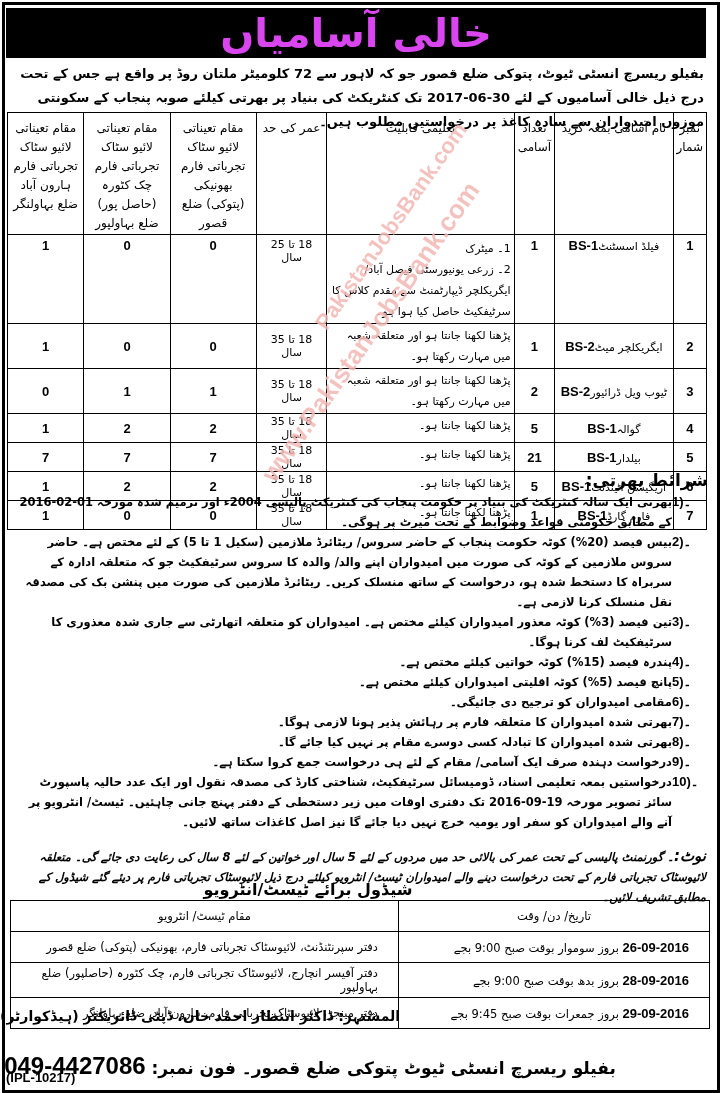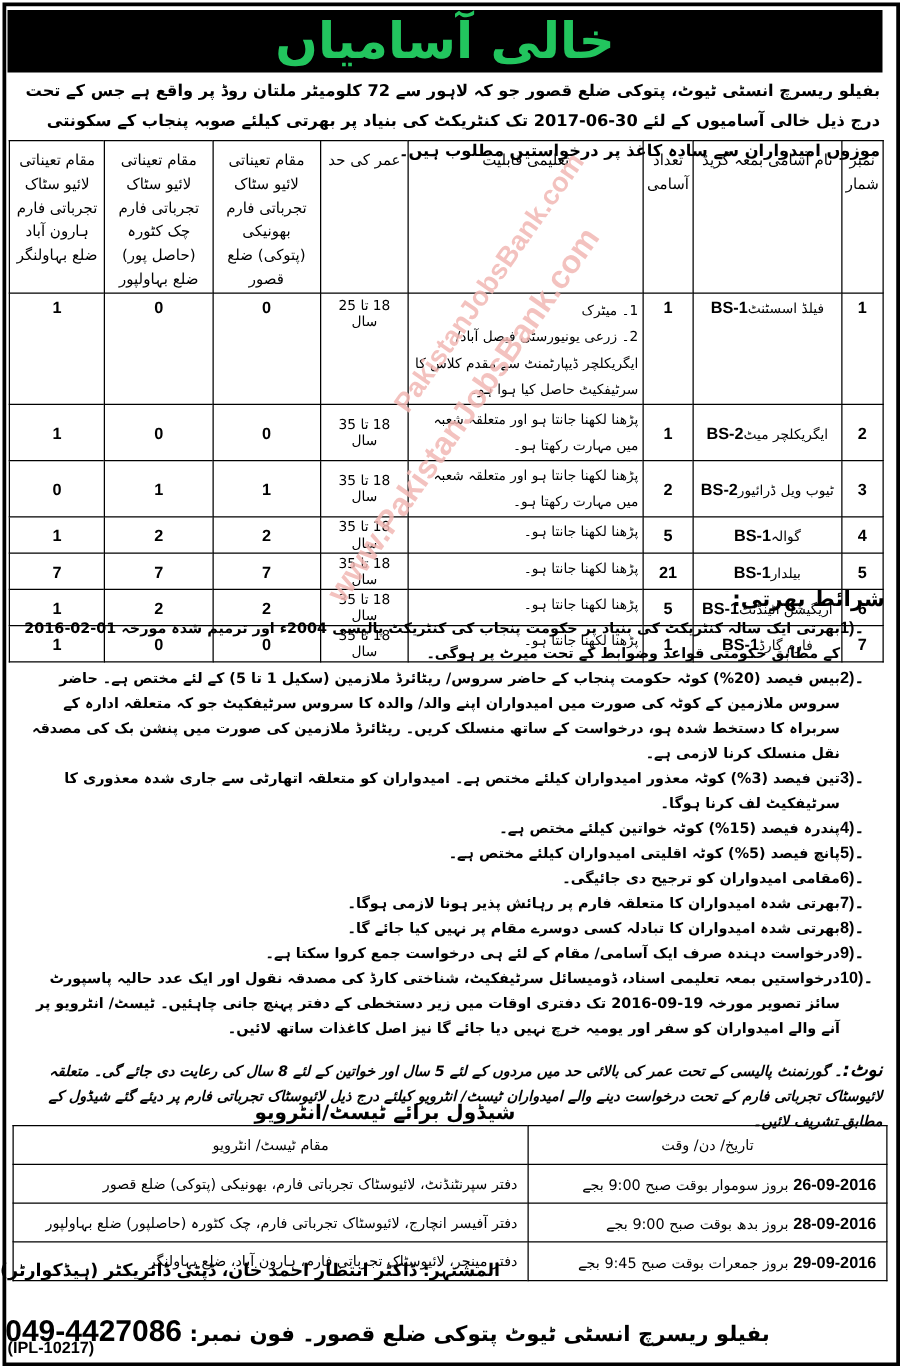--- a/index.html
+++ b/index.html
@@ -1,37 +1,37 @@
 <!DOCTYPE html>
 <html><head>
 <meta charset="utf-8">
 <style>
   html, body { margin: 0; padding: 0; background: #fff; }
   body { width: 720px; height: 1093px; overflow: hidden; position: relative; font-family: "DejaVu Sans", sans-serif; color: #000; }
   .frame { position: absolute; left: 2px; top: 2px; width: 712px; height: 1085px; border: 3px solid #000; background: #fff; box-sizing: content-box; }
-  .title-bar { position: absolute; left: 6px; top: 8px; width: 700px; height: 50px; background: #000; color: #22c55e; display: flex; align-items: center; justify-content: center; font-weight: bold; font-size: 40px; direction: rtl; letter-spacing: 6px; }
+  .title-bar { position: absolute; left: 6px; top: 8px; width: 700px; height: 50px; background: #000; color: #d946ef; display: flex; align-items: center; justify-content: center; font-weight: bold; font-size: 40px; direction: rtl; letter-spacing: 6px; }
   .intro { position: absolute; left: 10px; top: 62px; width: 694px; direction: rtl; text-align: right; font-size: 13px; line-height: 24px; font-weight: bold; }
   table { border-collapse: collapse; }
   .vac { position: absolute; left: 7px; top: 112px; width: 700px; direction: rtl; font-size: 12px; }
   .vac th, .vac td { border: 1.5px solid #000; text-align: center; vertical-align: middle; padding: 1px 3px; }
   .vac th { font-weight: normal; vertical-align: top; line-height: 19px; height: 100px; padding-top: 6px; }
   .vac td { height: 22px; font-weight: bold; font-family: "Liberation Sans", sans-serif; font-size: 13px; }
   .vac td.ur { font-family: "DejaVu Sans", sans-serif; font-weight: normal; font-size: 11px; text-align: center; }
   .vac td.qual { text-align: right; font-size: 11px; line-height: 21px; vertical-align: top; font-weight: normal; font-family: "DejaVu Sans", sans-serif; }
   .vac tr.r1 td { height: 76px; vertical-align: top; padding-top: 3px; }
   .cond-head { position: absolute; right: 12px; top: 470px; direction: rtl; font-weight: bold; font-size: 17px; text-align: right; }
   .conds { position: absolute; left: 10px; top: 492px; width: 696px; direction: rtl; text-align: right; font-size: 11.5px; line-height: 20px; font-weight: bold; }
   .cond { display: flex; direction: rtl; }
   .cond .num { flex: 0 0 34px; font-family: "Liberation Sans", sans-serif; font-weight: bold; font-size: 13px; direction: ltr; text-align: left; }
   .cond .txt { flex: 1; }
   .note { margin-top: 14px; font-style: italic; }
   .note .lbl { font-size: 15px; font-weight: bold; }
   .sched-head { position: absolute; left: 0; width: 616px; top: 880px; text-align: center; direction: rtl; font-size: 16px; font-weight: bold; }
   .sched { position: absolute; left: 10px; top: 900px; width: 700px; direction: rtl; font-size: 11.5px; }
-  .sched th, .sched td { border: 1.5px solid #000; padding: 3px 8px; text-align: right; height: 24px; }
+  .sched th, .sched td { border: 1.5px solid #000; padding: 3px 20px; text-align: right; height: 24px; }
   .sched th { font-weight: normal; text-align: center; }
   .sched td.date { font-family: "Liberation Sans", sans-serif; font-weight: bold; font-size: 13px; width: 270px; }
   .sched td.date span { font-family: "DejaVu Sans", sans-serif; font-weight: normal; font-size: 11.5px; text-align: right; }
   .adv { position: absolute; left: 0; width: 720px; top: 1008px; text-align: left; direction: rtl; font-size: 14px; font-weight: bold; }
   .footer { position: absolute; left: 0; width: 620px; top: 1052px; text-align: center; direction: rtl; font-size: 17px; font-weight: bold; }
   .footer .phone { font-family: "Liberation Sans", sans-serif; font-size: 24px; font-weight: bold; direction: ltr; display: inline-block; }
   .ipl { position: absolute; left: 6px; top: 1070px; font-family: "Liberation Sans", sans-serif; font-weight: bold; font-size: 13px; }
   .wm { position: absolute; color: #f2b8b4; font-family: "Liberation Sans", sans-serif; font-weight: bold; font-size: 26px; transform: rotate(-55deg); transform-origin: left top; white-space: nowrap; pointer-events: none; opacity: 0.85; }
 </style>
 </head>

